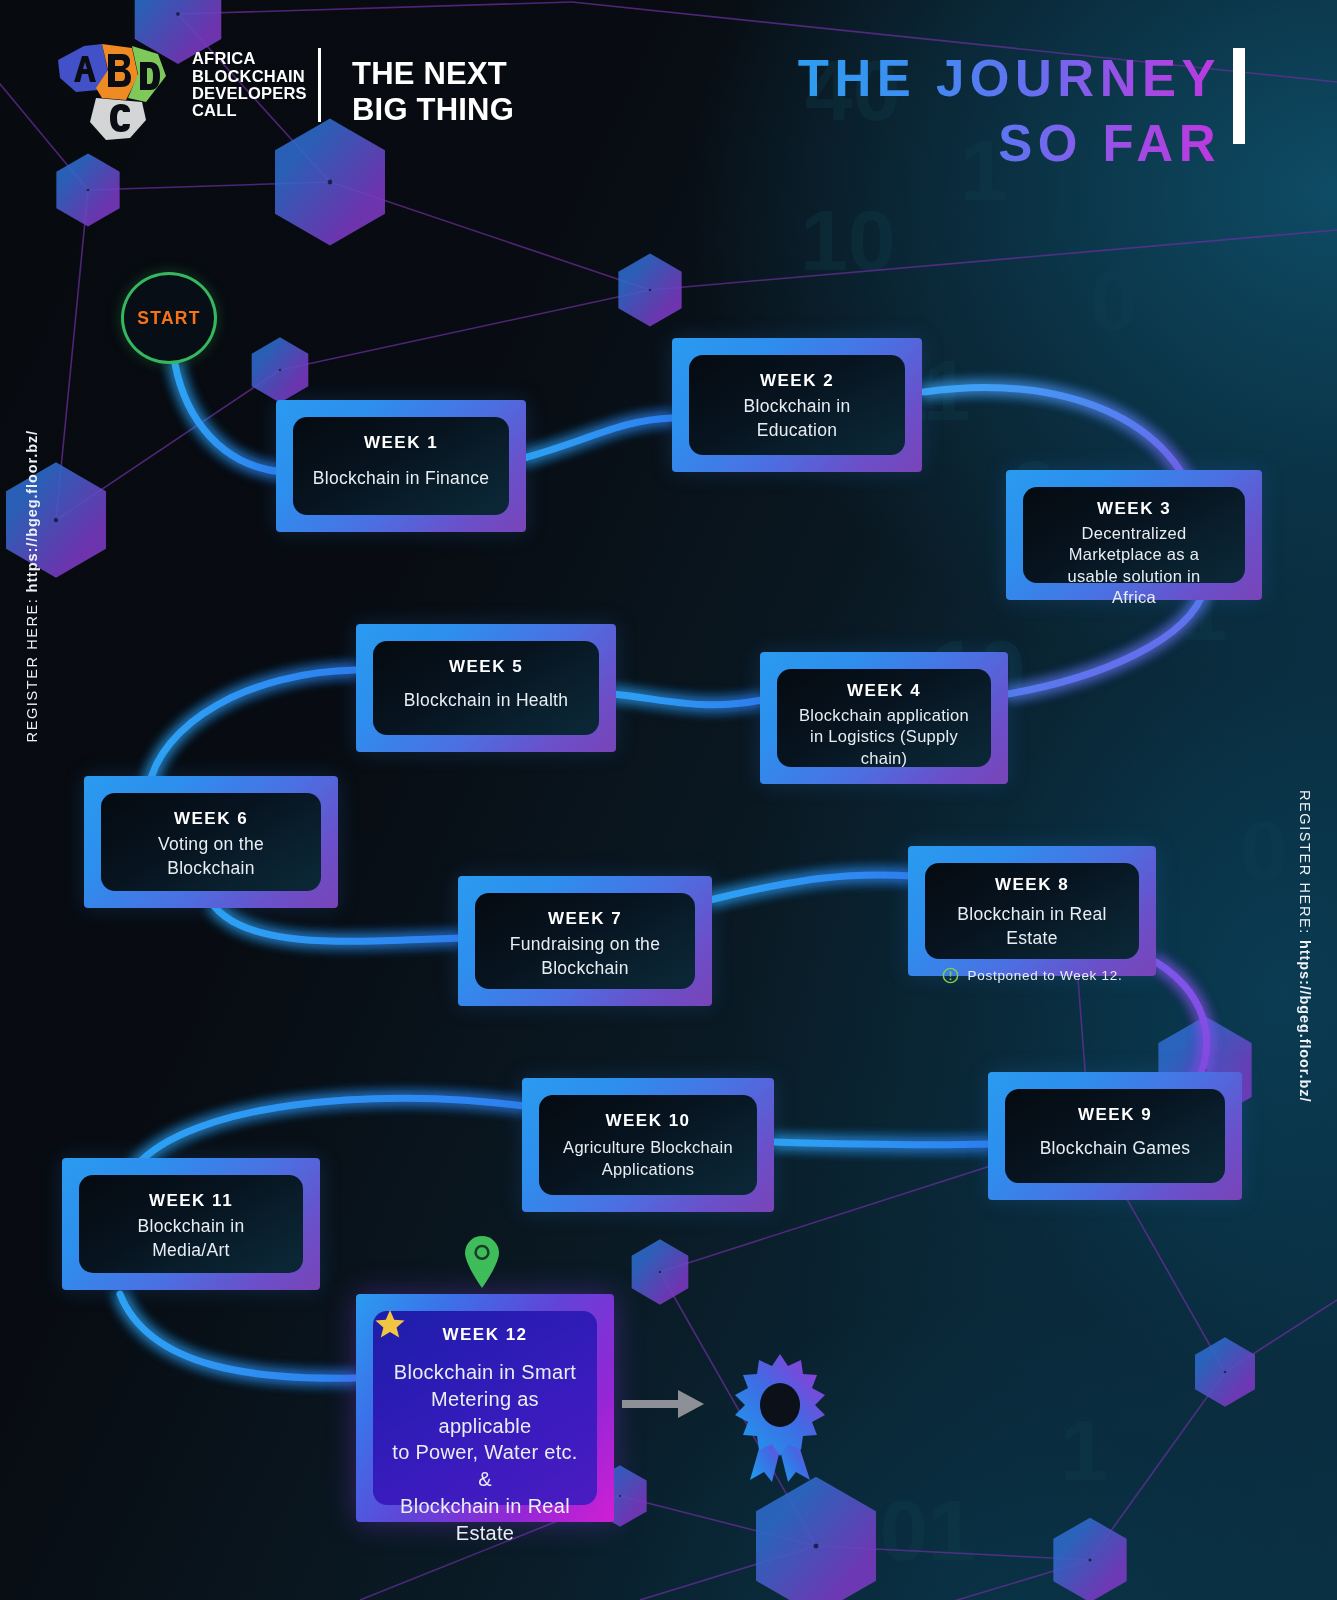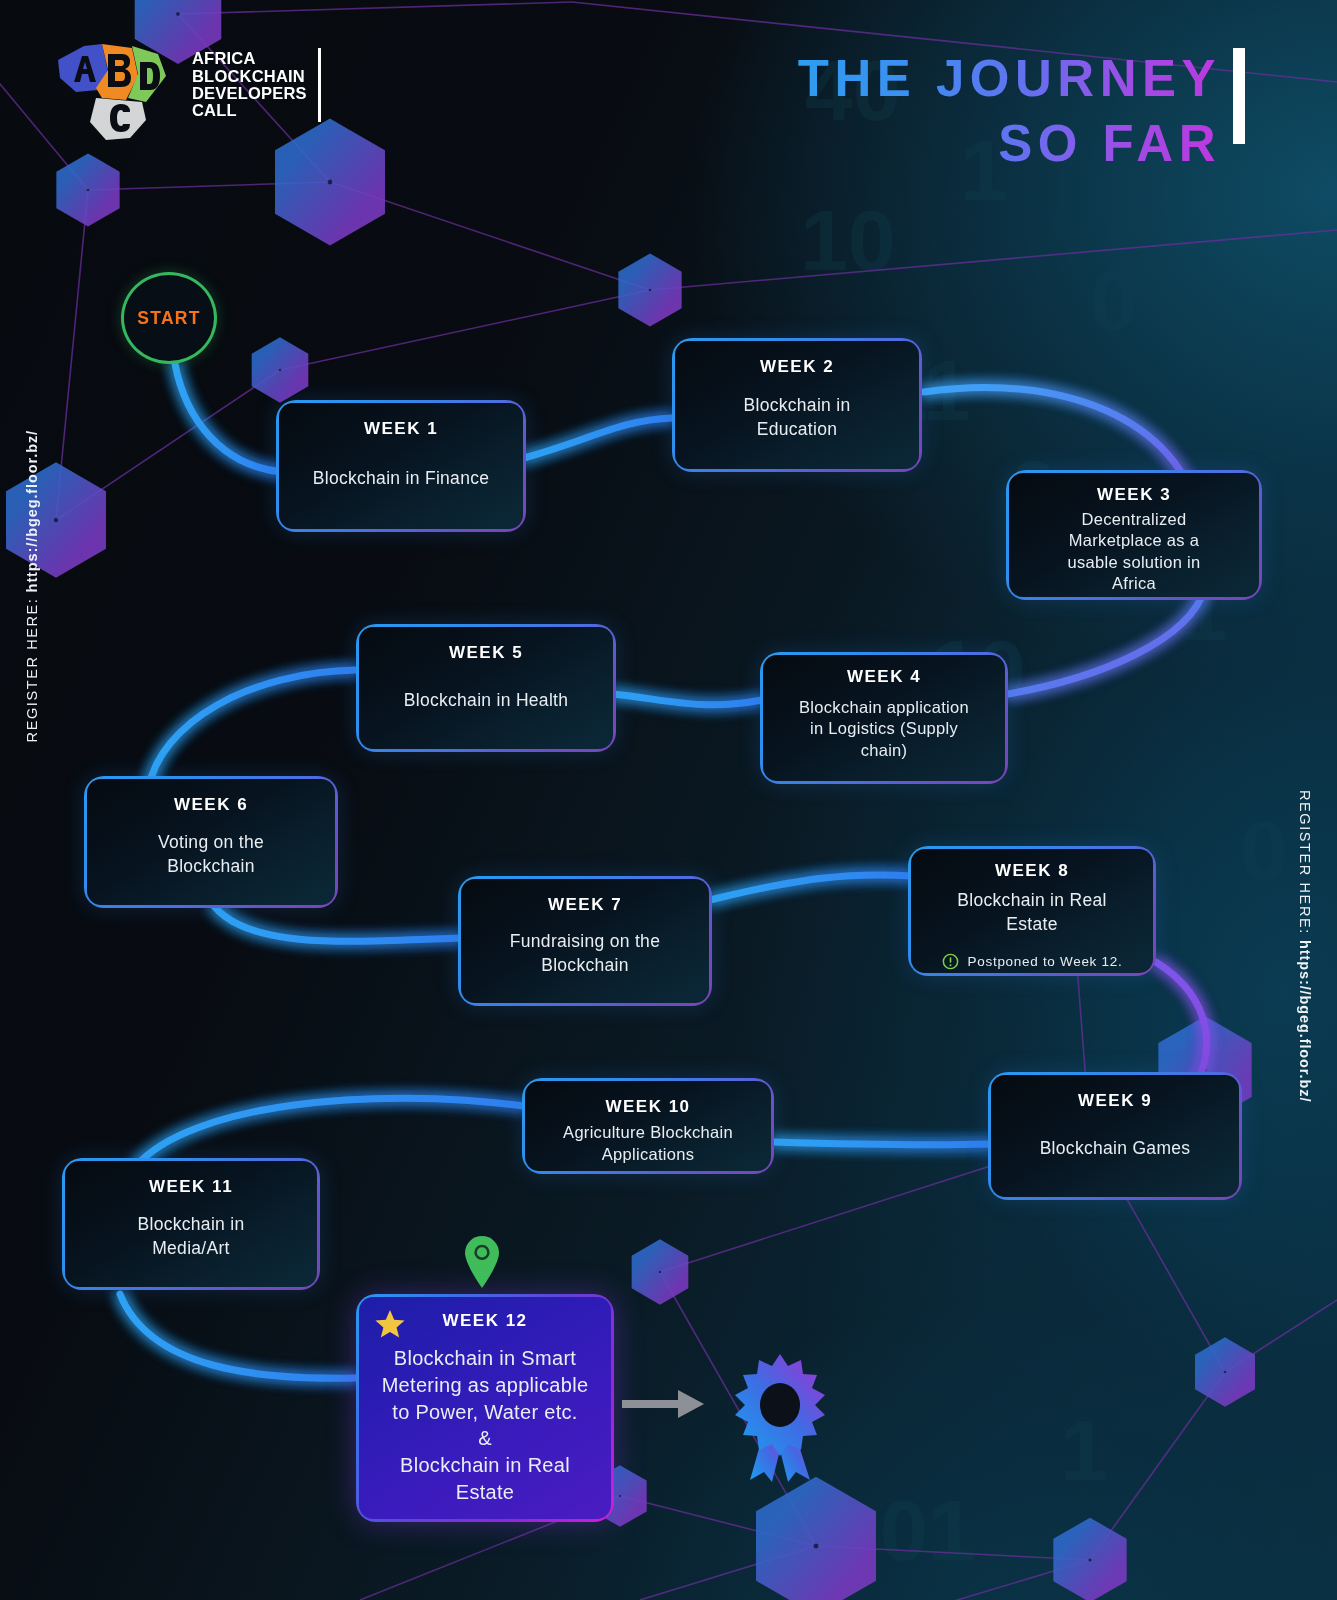--- a/index.html
+++ b/index.html
@@ -84,22 +84,22 @@
     border: 3px solid #35b85f; border-radius: 50%;
     background: #080e15;
     display: flex; align-items: center; justify-content: center;
     color: #f97316; font-weight: 700; font-size: 17.5px; letter-spacing: 1.3px;
     box-shadow: 0 0 14px rgba(53,184,95,.28);
   }
 
   
   .card {
     position: absolute;
-    border-radius: 20px;
-    padding: 3px;
+    border-radius: 4px;
+    padding: 17px;
     background: linear-gradient(135deg, #2a9bf0 0%, #2d8fee 26%, #4c6fe2 58%, #6b4fc9 82%, #7a44b8 100%);
     box-shadow: 0 0 22px rgba(40,120,210,.22);
   }
   .card-inner {
     width: 100%; height: 100%;
     border-radius: 14px;
     background: linear-gradient(150deg, #050a10 0%, #071420 44%, #0a2230 78%, #0b2838 100%);
     display: flex; flex-direction: column; align-items: center;
     padding: 16px 14px 14px;
   }
@@ -286,20 +286,22 @@
           </g>
         </svg>
       </div>
       <div id="logo-text">AFRICA
 BLOCKCHAIN
 DEVELOPERS
 CALL</div>
     </div>
 
     <div id="logo-divider"></div>
+    <div id="tagline">THE NEXT
+BIG THING</div>
 
     <div id="journey-title">THE JOURNEY
 SO FAR</div>
     <div id="title-bar"></div>
   </div>
 
   <div class="side-reg" id="side-left">
     <span class="lbl">REGISTER HERE:</span>
     <span class="url">https://bgeg.floor.bz/</span>
   </div>
@@ -384,21 +386,21 @@
     </div>
   </div>
 
   <div class="card" id="card-w9" style="left:988px; top:1072px; width:254px; height:128px;">
     <div class="card-inner">
       <div class="wk">WEEK 9</div>
       <div class="desc">Blockchain Games</div>
     </div>
   </div>
 
-  <div class="card" id="card-w10" style="left:522px; top:1078px; width:252px; height:96px;">
+  <div class="card" id="card-w10" style="left:522px; top:1078px; width:252px; height:134px;">
     <div class="card-inner">
       <div class="wk">WEEK 10</div>
       <div class="desc" style="font-size:16.5px;text-align:center;">Agriculture Blockchain
 Applications</div>
     </div>
   </div>
 
   <div class="card" id="card-w11" style="left:62px; top:1158px; width:258px; height:132px;">
     <div class="card-inner">
       <div class="wk">WEEK 11</div>

